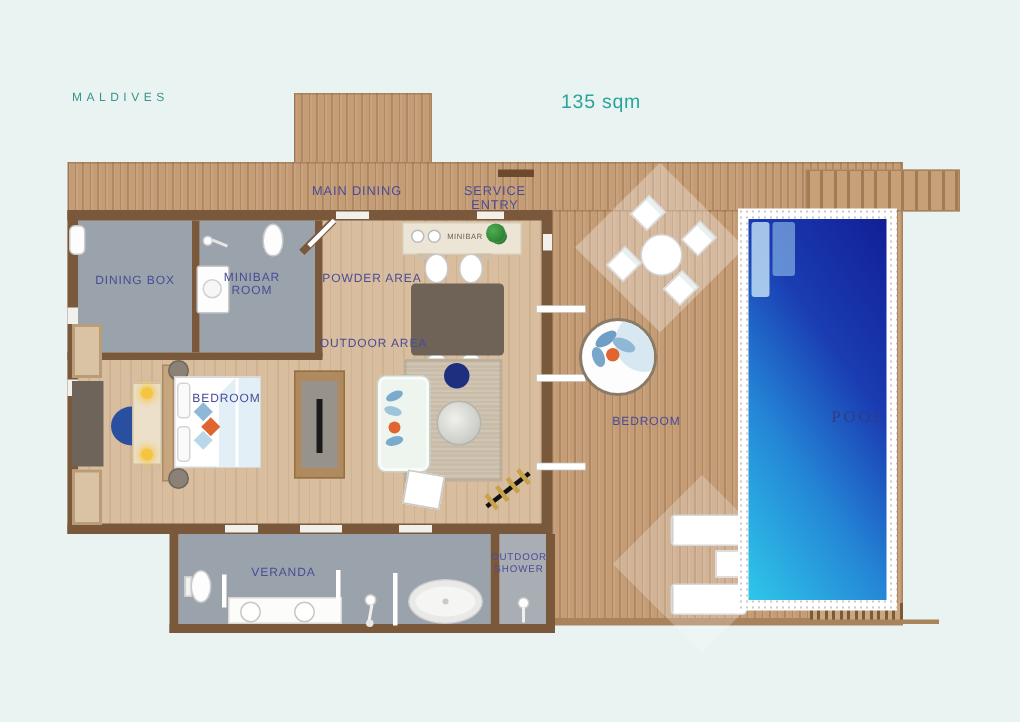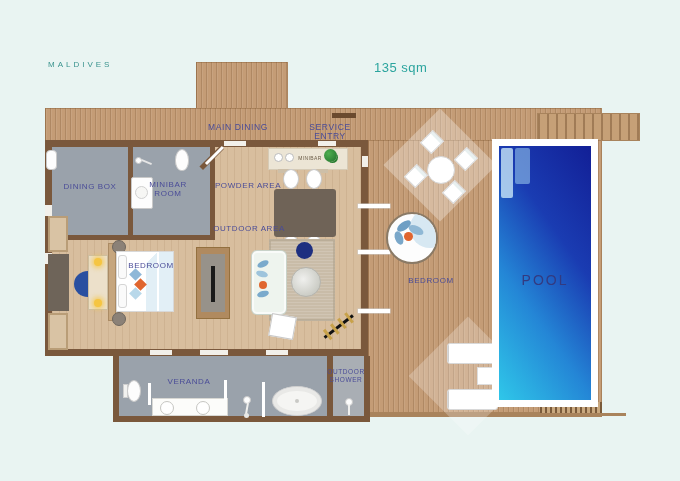--- a/index.html
+++ b/index.html
@@ -9,21 +9,21 @@
   .deck{background-color:#c49c76;background-image:repeating-linear-gradient(90deg,rgba(101,66,33,.22) 0 1px,rgba(255,255,255,.07) 1px 2px,transparent 2px 5px);box-shadow:inset 0 0 0 1px rgba(120,80,40,.35);}
   .floor{background-color:#d8be9e;background-image:repeating-linear-gradient(90deg,rgba(120,80,40,.10) 0 1px,transparent 1px 7px);}
   .wall{background:#7a583c;}
   .gray{background:#9aa2ab;}
   .white-fix{background:#fdfdfd;border:1px solid #c9c9c9;box-sizing:border-box;}
   .lbl{position:absolute;color:#4a4c98;font-size:8px;letter-spacing:.6px;line-height:9px;text-align:center;}
   .rot45{transform:rotate(45deg);}
   .brand-name{position:absolute;left:48px;top:38px;width:118px;font-size:17px;letter-spacing:1.5px;font-weight:bold;background:linear-gradient(90deg,#3db5ab 0%,#3d9fa6 35%,#3a6c96 70%,#343c6e 100%);-webkit-background-clip:text;background-clip:text;color:transparent;}
   .brand-sub{position:absolute;left:48px;top:60px;width:118px;font-size:8px;letter-spacing:3px;color:#3a938e;}
   .area-lbl{position:absolute;left:374px;top:60px;width:80px;font-size:13px;letter-spacing:.5px;color:#2ba49e;}
-  .pool-lbl{position:absolute;font-size:14px;letter-spacing:2px;color:#333a80;text-align:center;}
+  .pool-lbl{position:absolute;font-size:11px;letter-spacing:2px;color:#333a80;text-align:right;font-family:Liberation Serif, serif;}
   .chair-oval{position:absolute;background:#fff;border:1px solid #c9c9c9;border-radius:50%;box-sizing:border-box;}
   .door-bar{position:absolute;background:#fff;box-shadow:0 0 0 .5px #cfcfcf;}
   .win{position:absolute;background:#f2f0ea;}
 </style>
 </head>
 <body>
 
 <div class="stage">
 
   <div class="brand-sub">MALDIVES</div>

